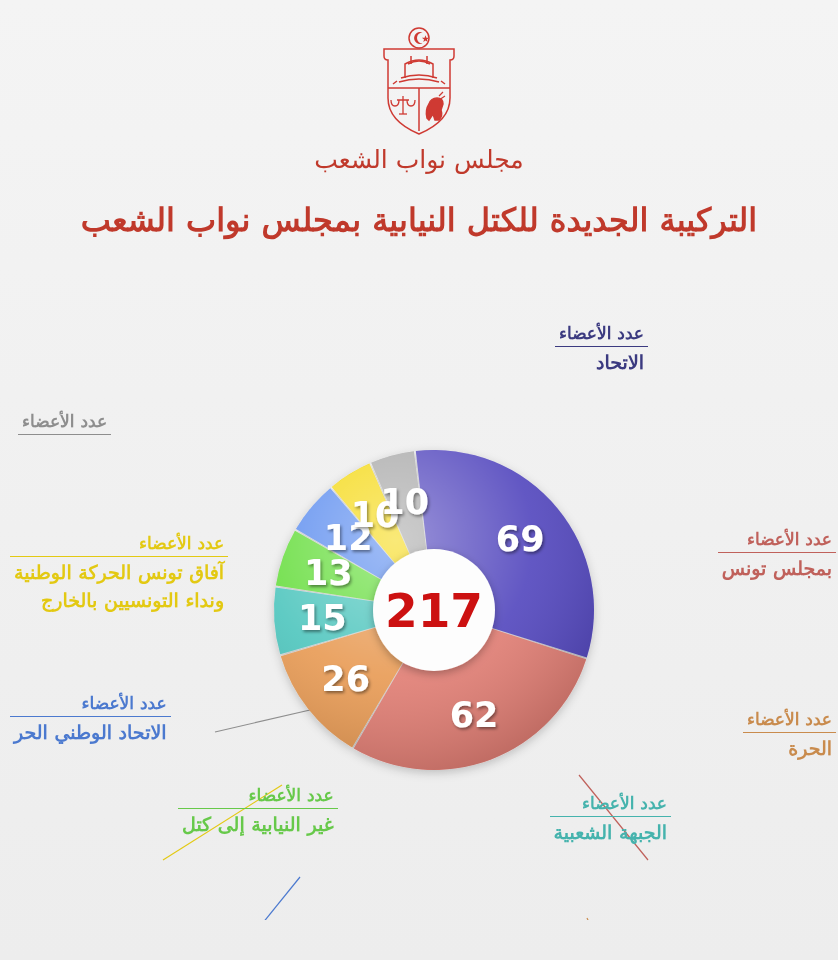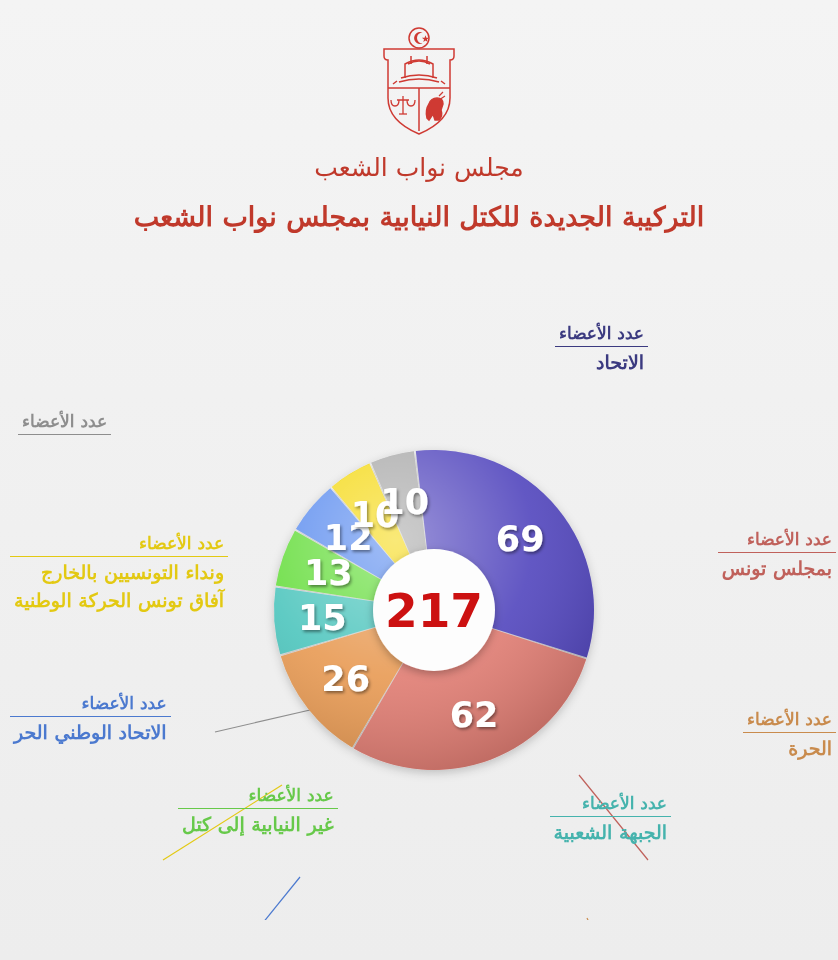--- a/index.html
+++ b/index.html
@@ -31,34 +31,34 @@
     width: 838px;
     text-align: center;
   }
   #crest {
     width: 120px;
     height: 118px;
     margin: 0 auto;
     display: block;
   }
   #org-name {
-    margin-top: 10px;
+    margin-top: 2px;
     font-size: 25px;
     color: #c0392b;
     font-family: "DejaVu Serif", "Liberation Serif", serif;
     letter-spacing: 0px;
     line-height: 1.1;
   }
   #main-title {
     position: absolute;
     top: 200px;
     left: 0;
     width: 838px;
     text-align: center;
-    font-size: 27px;
+    font-size: 32px;
     font-weight: bold;
     color: #c0392b;
     font-family: "DejaVu Serif", "Liberation Serif", serif;
     line-height: 1.25;
   }
 
   
   #chart-area {
     position: absolute;
     top: 300px;
@@ -236,22 +236,22 @@
 
     <div class="callout align-right" style="top: 392px; left: 10px; color: rgb(75, 121, 207);">
       <div class="count-line">عدد الأعضاء</div>
       <div class="rule" style="background: rgb(75, 121, 207);"></div>
       <div class="name-line">الاتحاد الوطني الحر</div>
     </div>
 
     <div class="callout align-right" style="top: 232px; left: 10px; color: rgb(227, 201, 18);">
       <div class="count-line">عدد الأعضاء</div>
       <div class="rule" style="background: rgb(227, 201, 18);"></div>
+      <div class="name-line">آفاق تونس الحركة الوطنية</div>
       <div class="name-line">ونداء التونسيين بالخارج</div>
-      <div class="name-line">آفاق تونس الحركة الوطنية</div>
     </div>
 
     <div class="callout align-right" style="top: 110px; left: 18px; color: rgb(142, 142, 142);">
       <div class="count-line">عدد الأعضاء</div>
       <div class="rule" style="background: rgb(142, 142, 142);"></div>
     </div>
 
   </div>
 </div>
 

